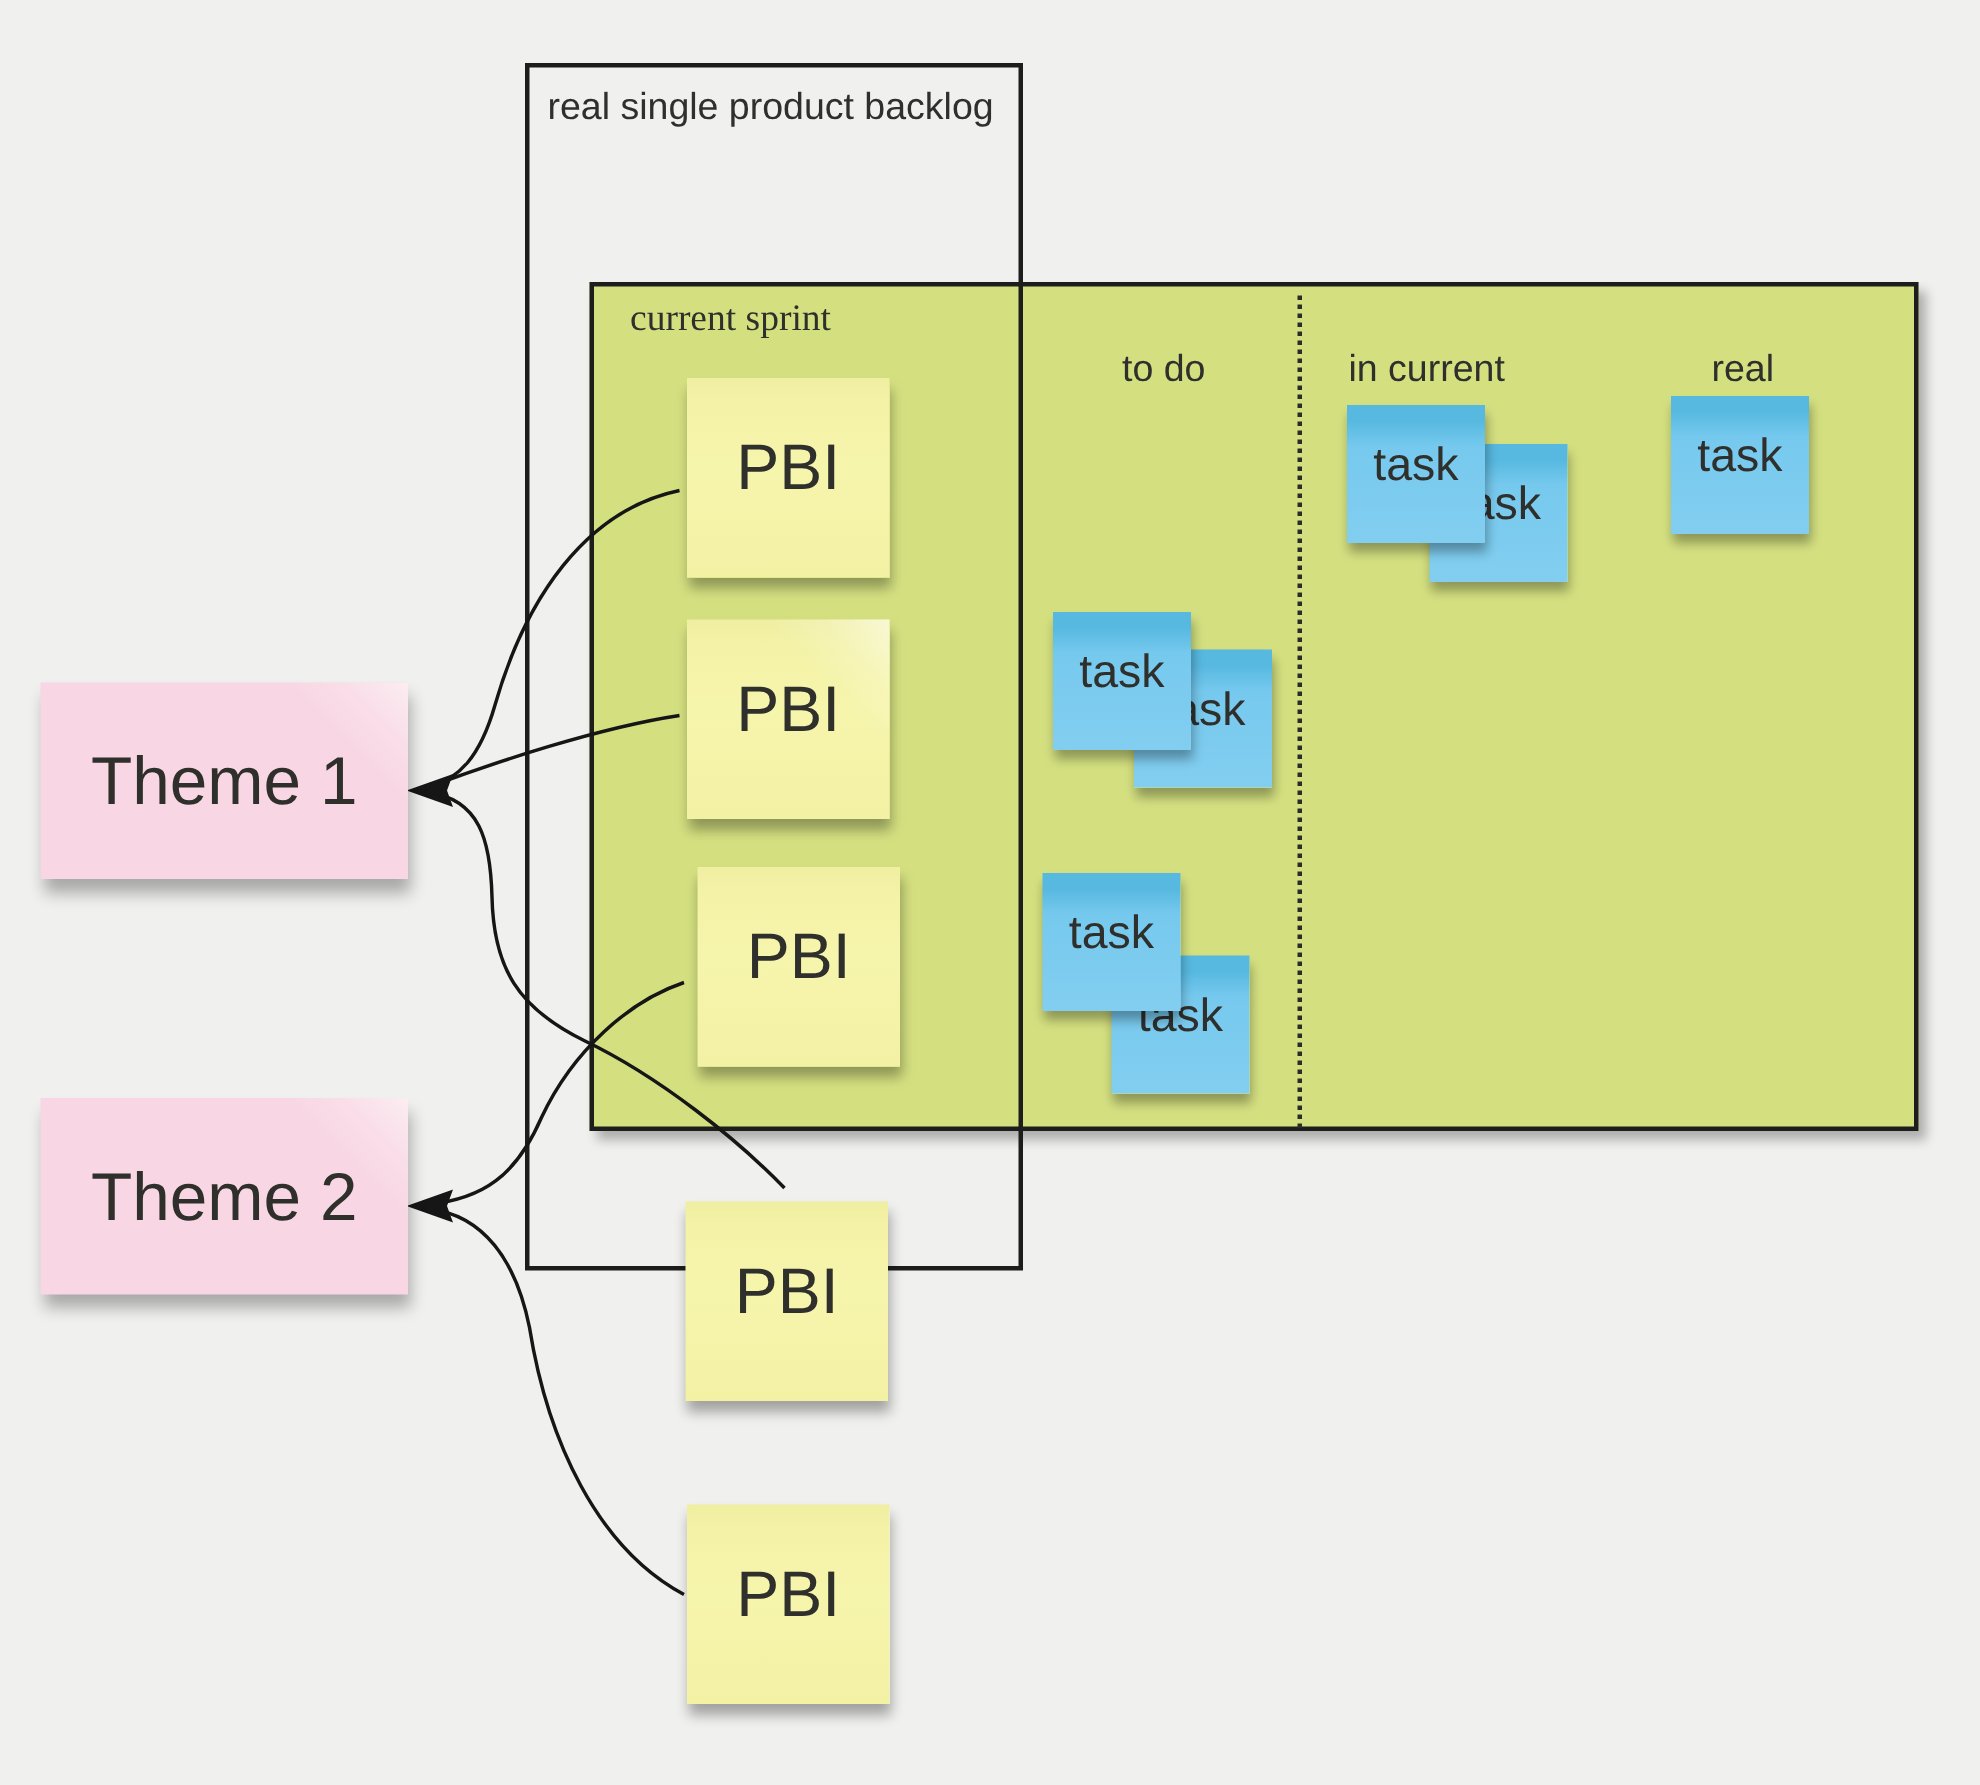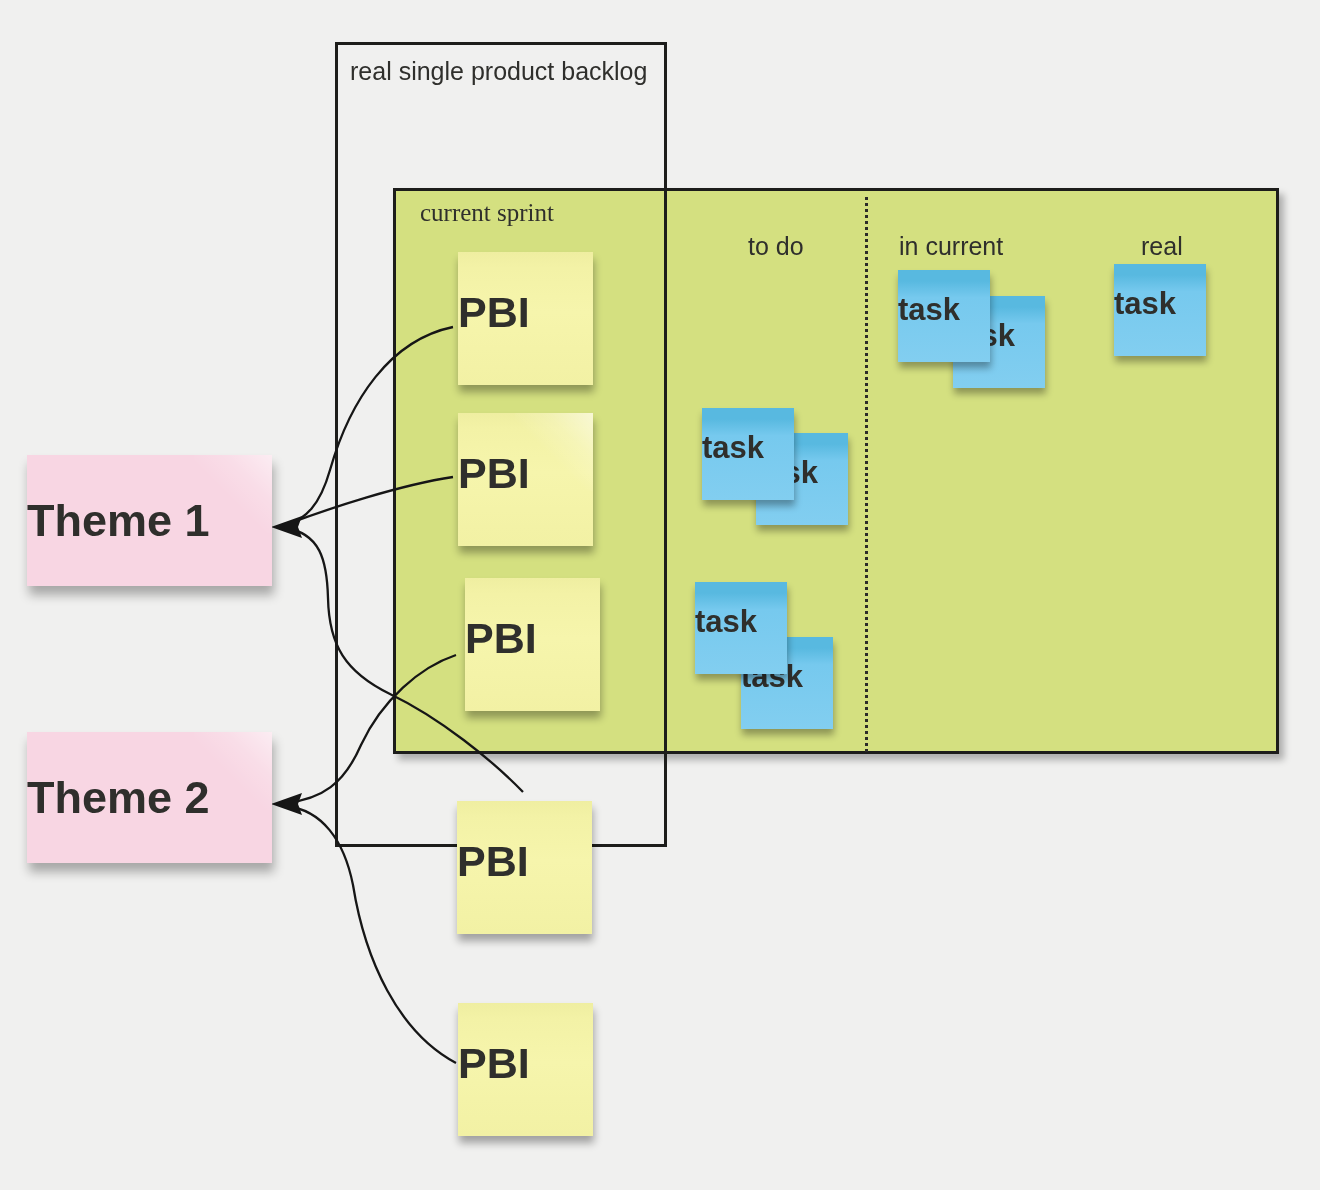--- a/index.html
+++ b/index.html
@@ -5,21 +5,21 @@
   :root{
     --background:#f0f0ef; --border:#1d1d1b; --sprint-fill:#d4e080;
     --note-yellow:#f6f5ac; --note-yellow-edge:#ecebo9b; --note-blue:#76c9ee;
     --note-blue-edge:#58b9e0; --note-pink:#f8d6e3; --line:#161616; --text:#2f2f2c;
   }
   *{margin:0;padding:0;box-sizing:border-box;}
   body{background:var(--background);font-family:"Liberation Sans",sans-serif;color:var(--text);}
   .canvas{position:relative;width:1320px;height:1190px;background:var(--background);overflow:hidden;}
 
   .backlog-box{
-    position:absolute;left:335px;top:42px;width:332px;height:805px;
+    position:absolute;left:350px;top:42px;width:332px;height:805px;
     border:3.5px solid var(--border);z-index:3;background:transparent;
   }
   .backlog-label{position:absolute;left:12px;top:12px;font-size:25px;white-space:nowrap;}
 
   .sprint-box{
     position:absolute;left:393px;top:188px;width:886px;height:566px;
     background:var(--sprint-fill);border:3.5px solid var(--border);z-index:2;
     box-shadow:5px 6px 7px rgba(0,0,0,0.28);
   }
   .sprint-label{position:absolute;left:24px;top:8px;font-size:25px;font-family:Liberation Serif, serif;}
@@ -30,22 +30,22 @@
   .divider{
     position:absolute;left:469px;top:6px;height:555px;width:0;
     border-left:3px dotted #2b2b28;
   }
 
   svg.arrows{position:absolute;left:0;top:0;z-index:4;pointer-events:none;}
   svg.arrows path{fill:none;stroke:var(--line);stroke-width:2.3;}
   svg.arrows path.head{fill:var(--line);stroke:none;}
 
   .note{
-    position:absolute;display:flex;align-items:center;
-    color:var(--text);z-index:5;font-weight:bold;
+    position:absolute;display:flex;align-items:center;justify-content:center;
+    color:var(--text);z-index:5;
   }
   .note .txt{transform:translateY(-6px);}
   .pbi{
     width:135px;height:133px;font-size:43px;
     background:linear-gradient(180deg,#efeea1 0%,#f3f2a6 12%,var(--note-yellow) 45%,#f2f1a4 100%);
     box-shadow:1px 7px 8px rgba(0,0,0,0.33);
   }
   .task{
     width:92px;height:92px;font-size:31px;
     background:linear-gradient(180deg,var(--note-blue-edge) 0%,var(--note-blue-edge) 12%,var(--note-blue) 30%,#82cef0 100%);

